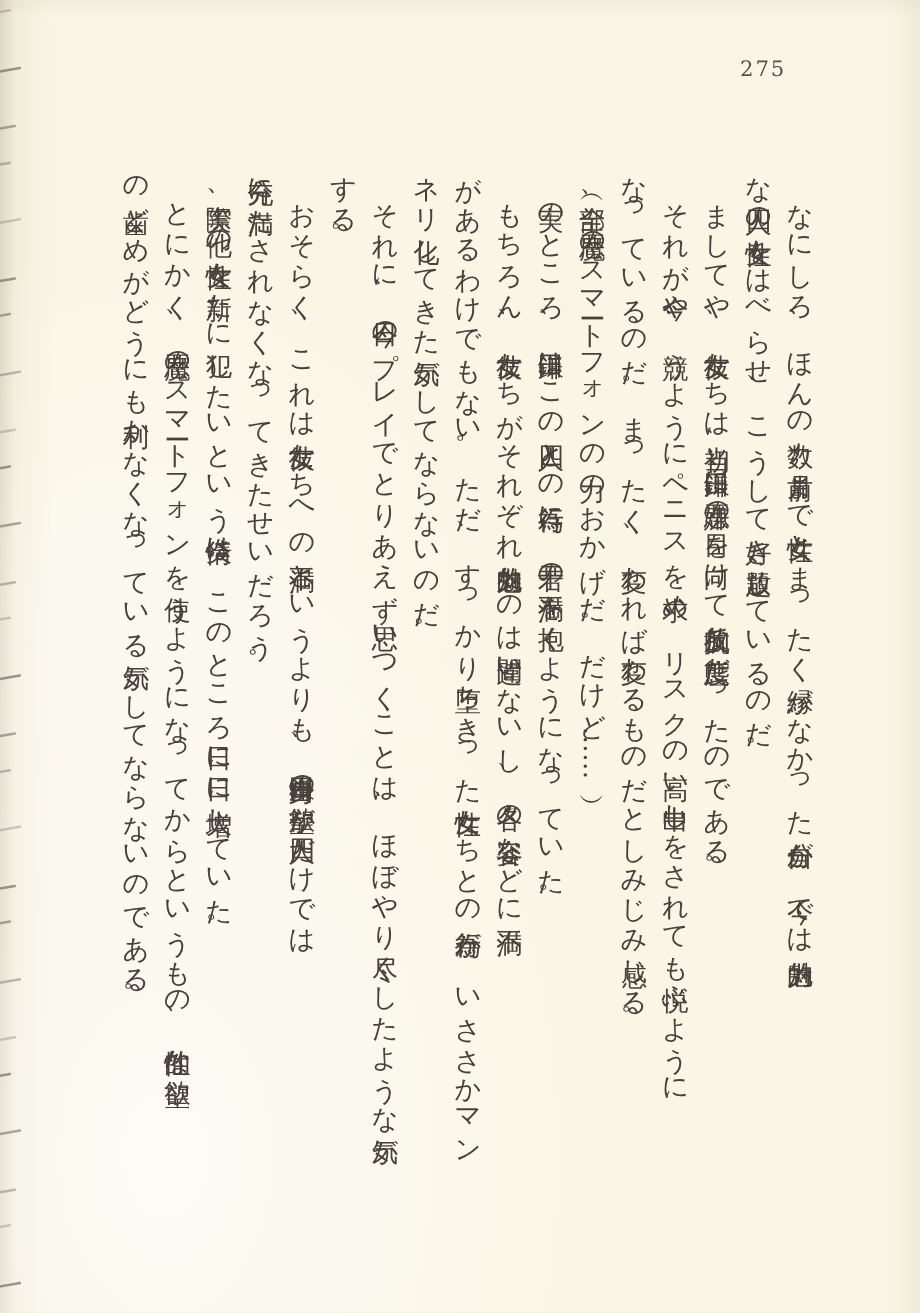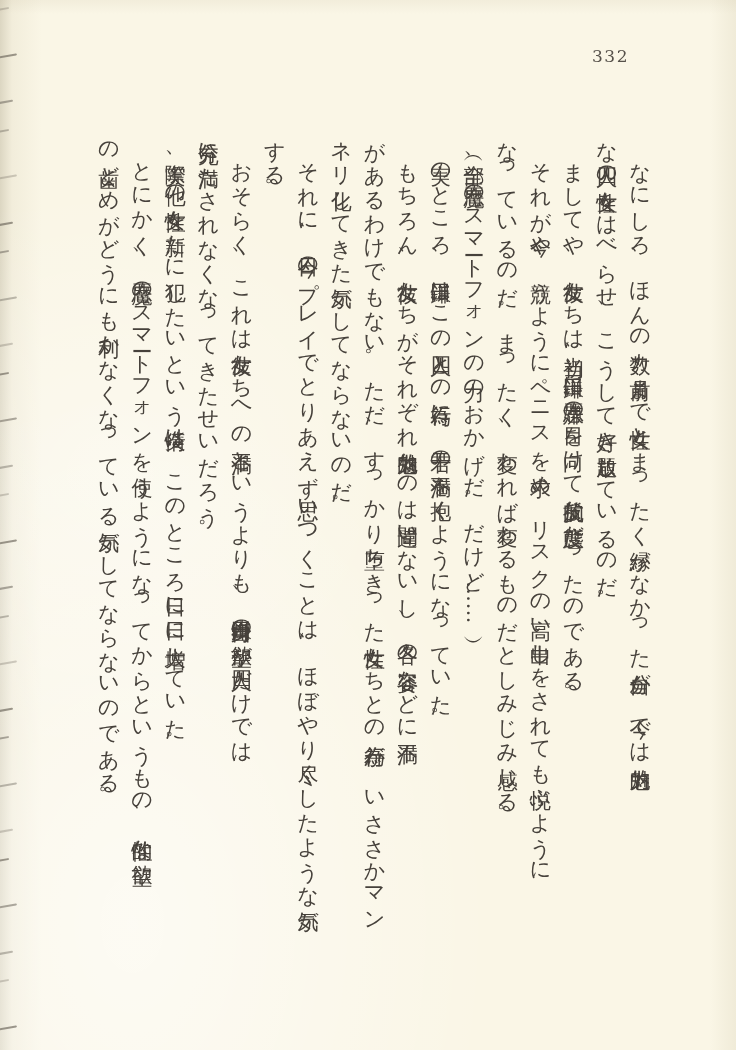--- a/index.html
+++ b/index.html
@@ -45,21 +45,21 @@
     left:-3px;
     height:2px;
     background:#6a645a;
     border-radius:2px;
   }
 </style>
 </head>
 <body>
 
 <div class="page">
-  <div class="page-number">332</div>
+  <div class="page-number">275</div>
 
   <div class="text-block" id="text-block">
       <div class="col indent">なにしろ、ほんの数カ月前まで女性とまったく縁がなかった自分が、今では魅力的</div>
       <div class="col">な四人の女性をはべらせ、こうして好き放題しているのだ。</div>
       <div class="col indent">ましてや、彼女たちは当初、鎌田に嫌悪の目を向けて反抗的な態度だったのである。</div>
       <div class="col indent">それが今や、競うようにペニスを求め、リスクの高い中出しをされても悦ぶように</div>
       <div class="col">なっているのだ。まったく、変われば変わるものだとしみじみ感じる。</div>
       <div class="col indent">（全部、悪魔のスマートフォンの力のおかげだ。だけど……）</div>
       <div class="col indent">実のところ、鎌田はこの四人との行為に、若干の不満を抱くようになっていた。</div>
       <div class="col indent">もちろん、彼女たちがそれぞれ魅力的なのは間違いないし、各々の容姿などに不満</div>

